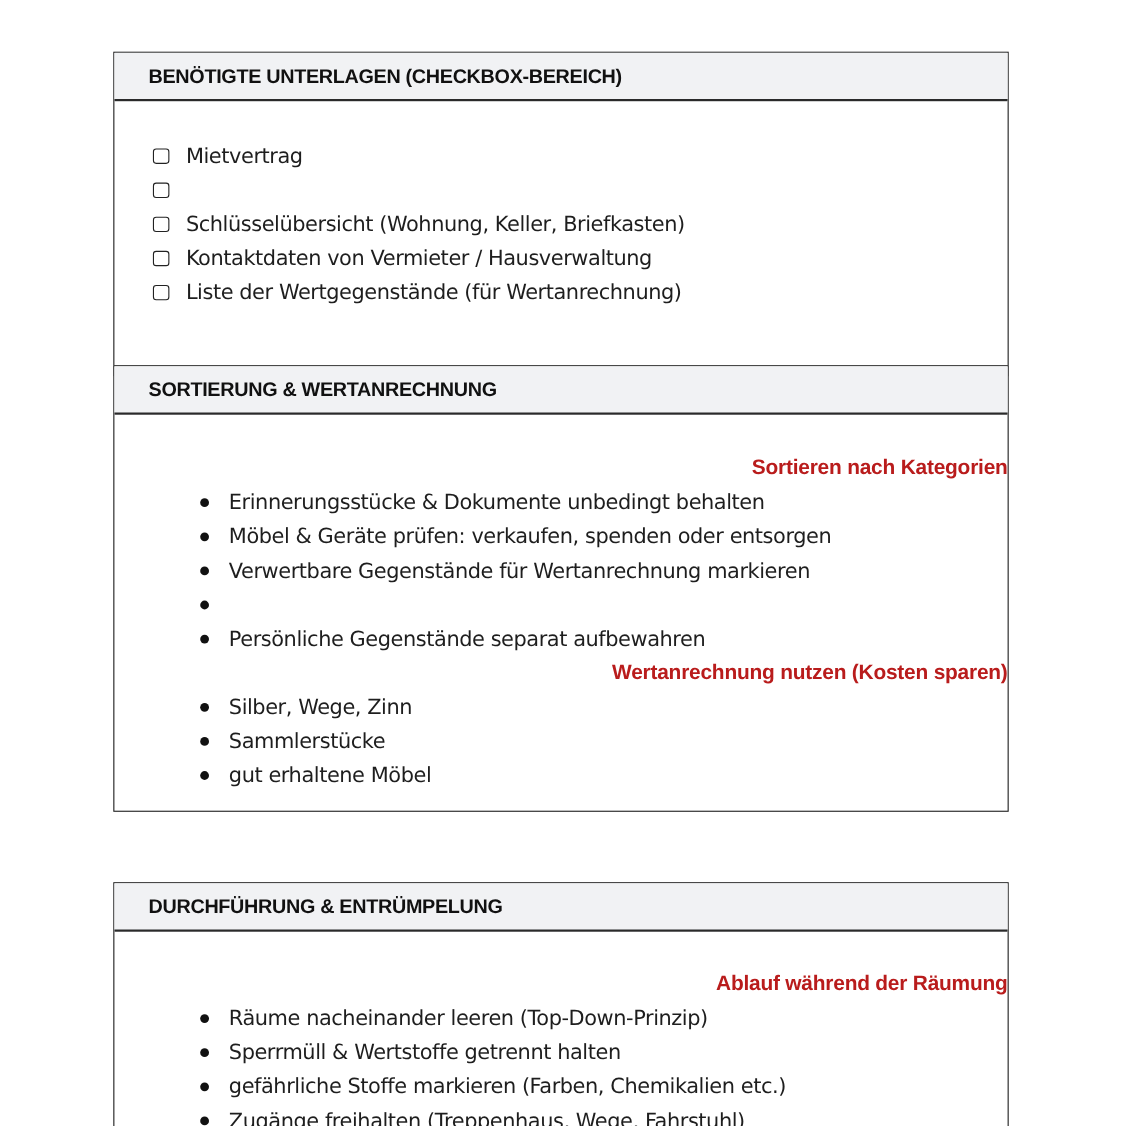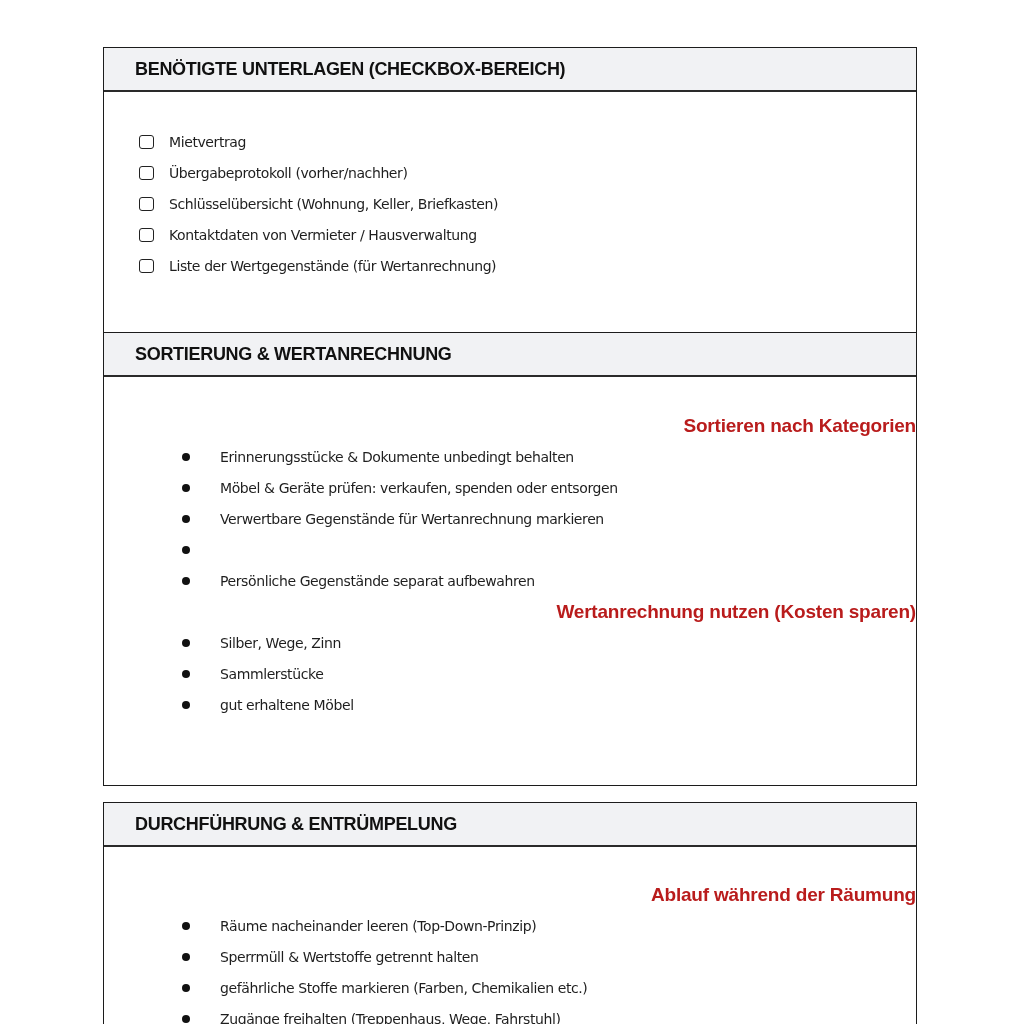--- a/index.html
+++ b/index.html
@@ -55,27 +55,27 @@
     height: 14px;
     border: 1.5px solid #222;
     border-radius: 3px;
     box-sizing: border-box;
     margin-right: 15px;
     flex: 0 0 auto;
     background: #fff;
   }
   .item-text {
     font-family: "DejaVu Sans", sans-serif;
-    font-size: 14px;
+    font-size: 19px;
     letter-spacing: -0.4px;
     color: #1e1e1e;
     white-space: nowrap;
   }
   
-  #sec-2 { top: 332px; height: 454px; }
+  #sec-2 { top: 332px; height: 406px; }
   #sec-2 .section-body { padding: 33px 0 0 68px; }
   
   #sec-3 { top: 802px; height: 260px; }
   #sec-3 .section-body { padding: 32px 0 0 68px; }
 
   .group-title {
     font-family: "Liberation Sans", sans-serif;
     font-weight: bold;
     font-size: 19px;
     height: 31px;
@@ -87,21 +87,20 @@
   }
   .bullet-list {
     list-style: none;
     margin: 0;
     padding: 0 0 0 10px;
   }
   .bullet-item {
     display: flex;
     align-items: center;
     height: 31px;
-    gap: 12px;
   }
   .bullet {
     width: 8px;
     height: 8px;
     border-radius: 50%;
     background: #111;
     margin-right: 18px;
     flex: 0 0 auto;
   }
 </style>
@@ -112,21 +111,20 @@
   <div class="section-header">
     <span class="section-title">BENÖTIGTE UNTERLAGEN (CHECKBOX-BEREICH)</span>
   </div>
   <div class="section-body">
     <div class="check-item">
       <span class="checkbox"></span>
       <span class="item-text">Mietvertrag</span>
     </div>
     <div class="check-item">
       <span class="checkbox"></span>
-      <span class="item-text">Übergabeprotokoll (vorher/nachher)</span>
     </div>
     <div class="check-item">
       <span class="checkbox"></span>
       <span class="item-text">Schlüsselübersicht (Wohnung, Keller, Briefkasten)</span>
     </div>
     <div class="check-item">
       <span class="checkbox"></span>
       <span class="item-text">Kontaktdaten von Vermieter / Hausverwaltung</span>
     </div>
     <div class="check-item">

